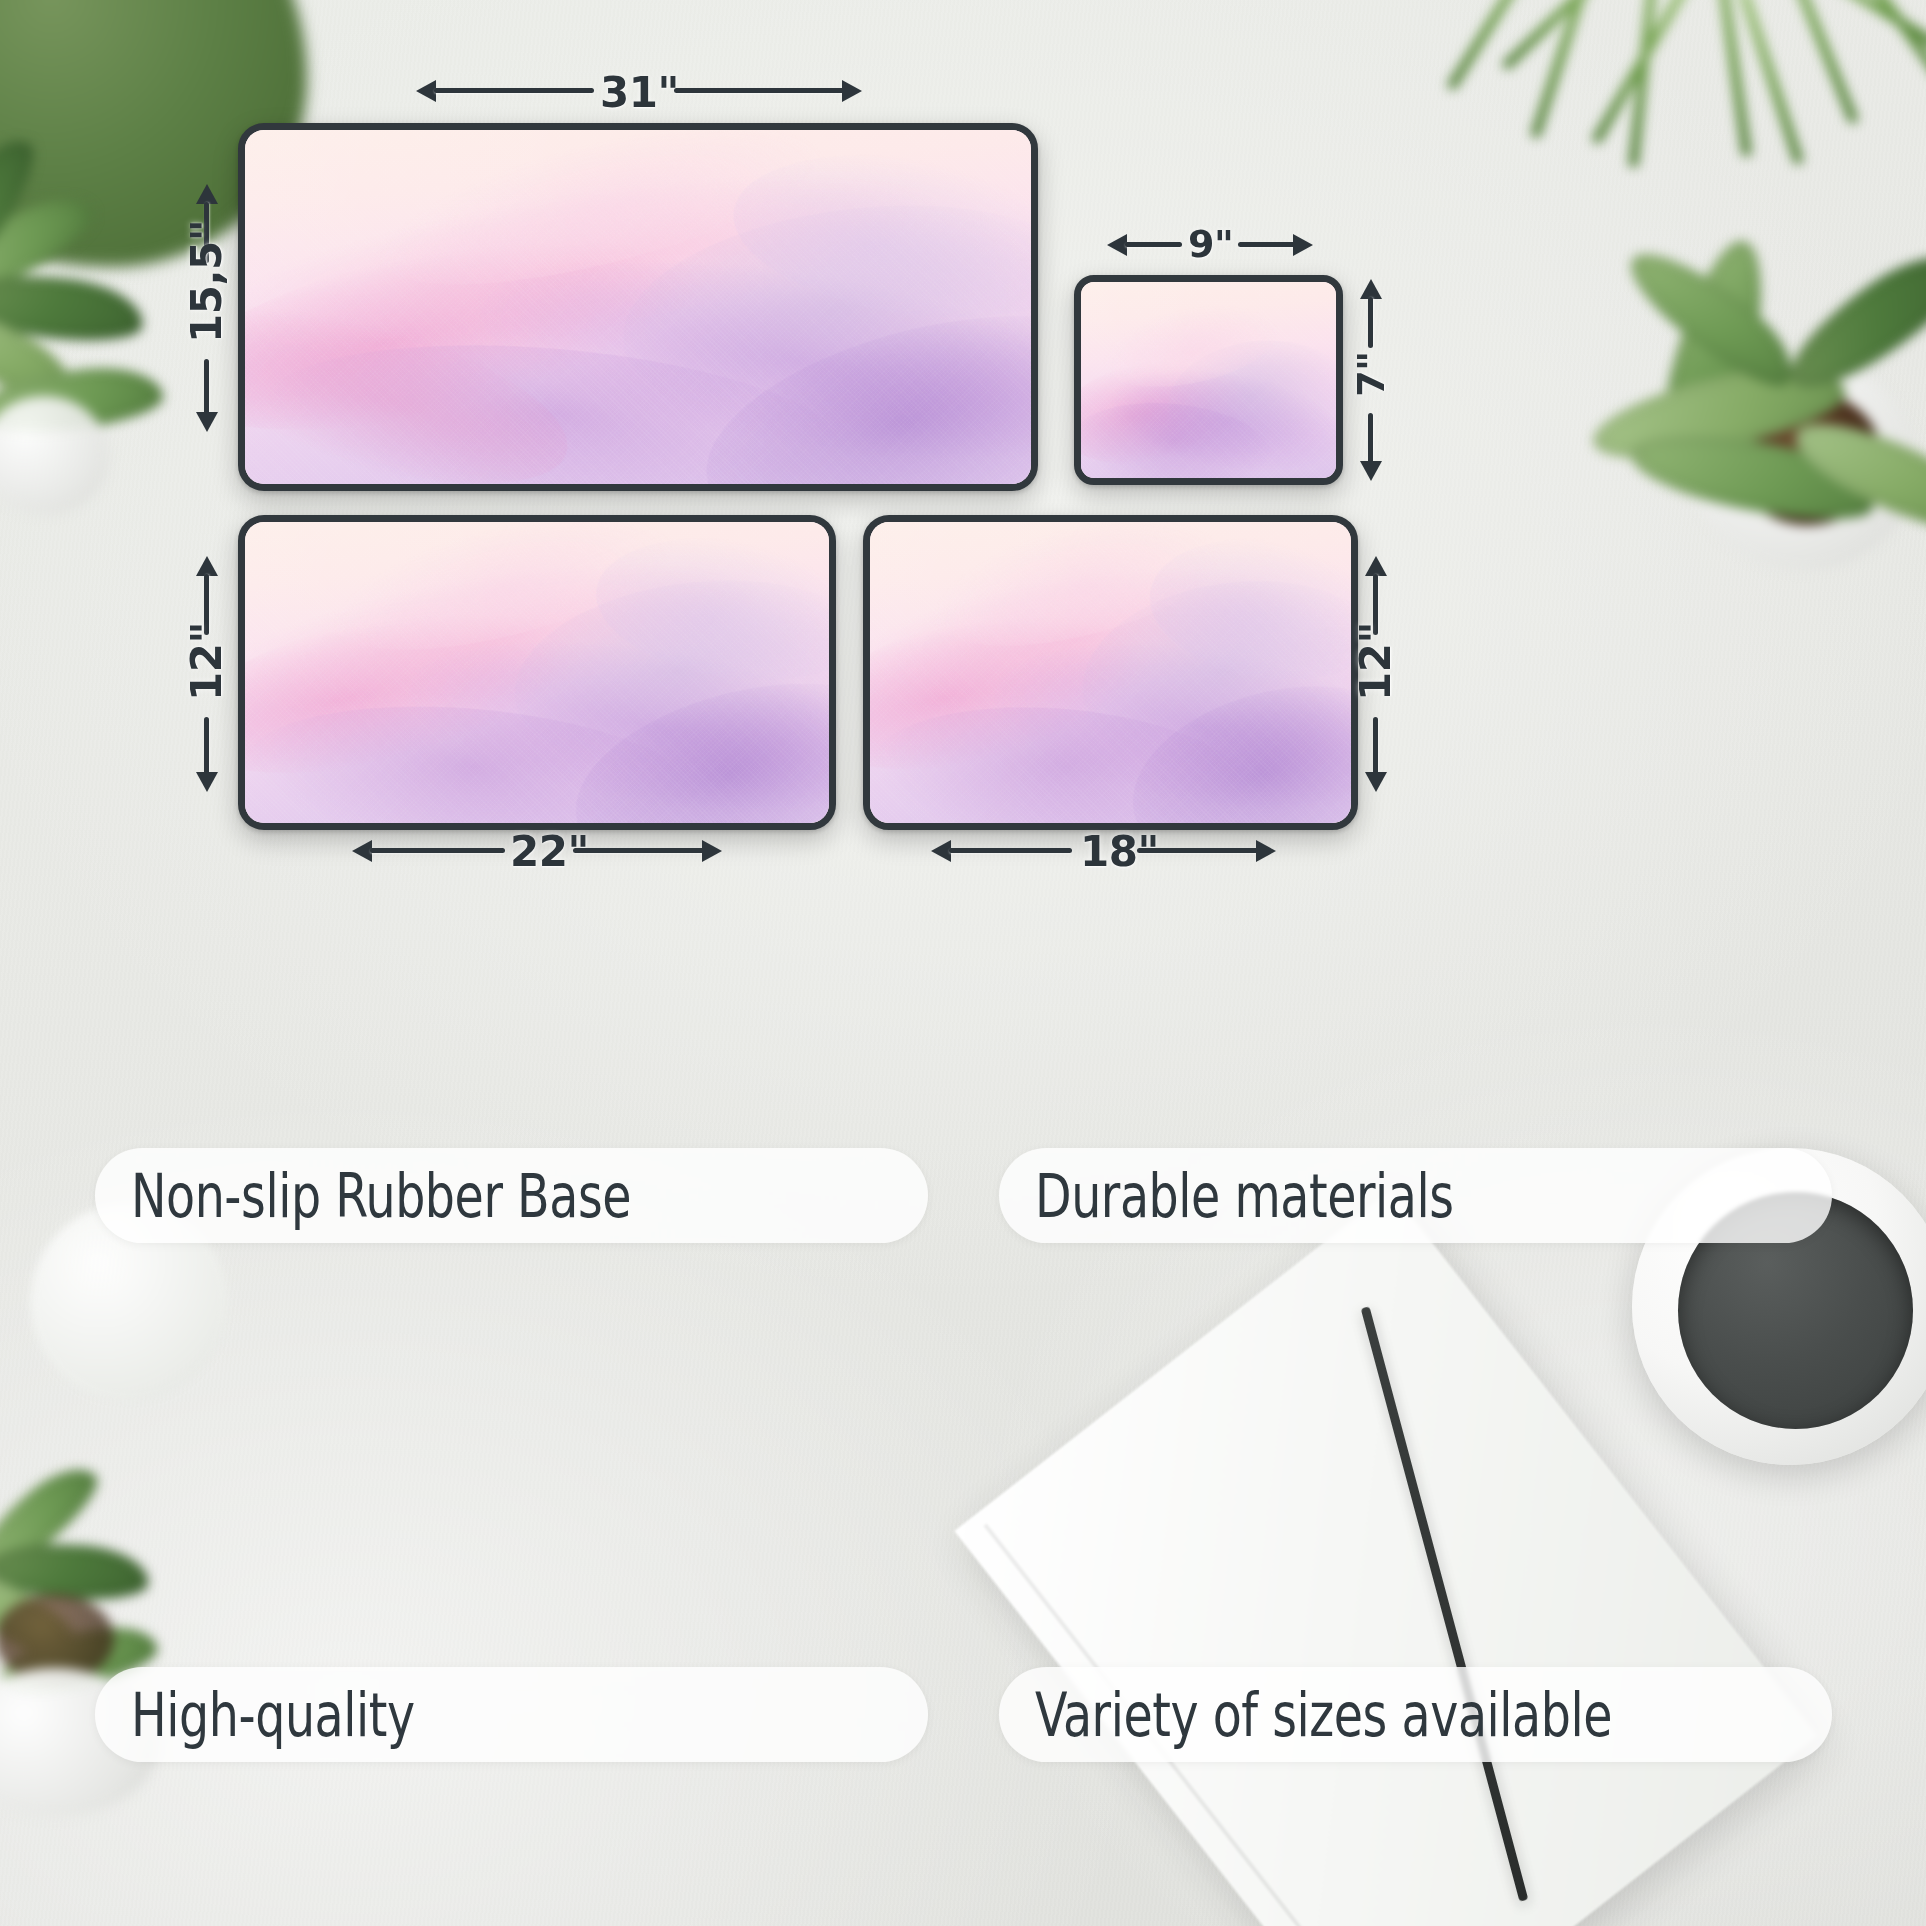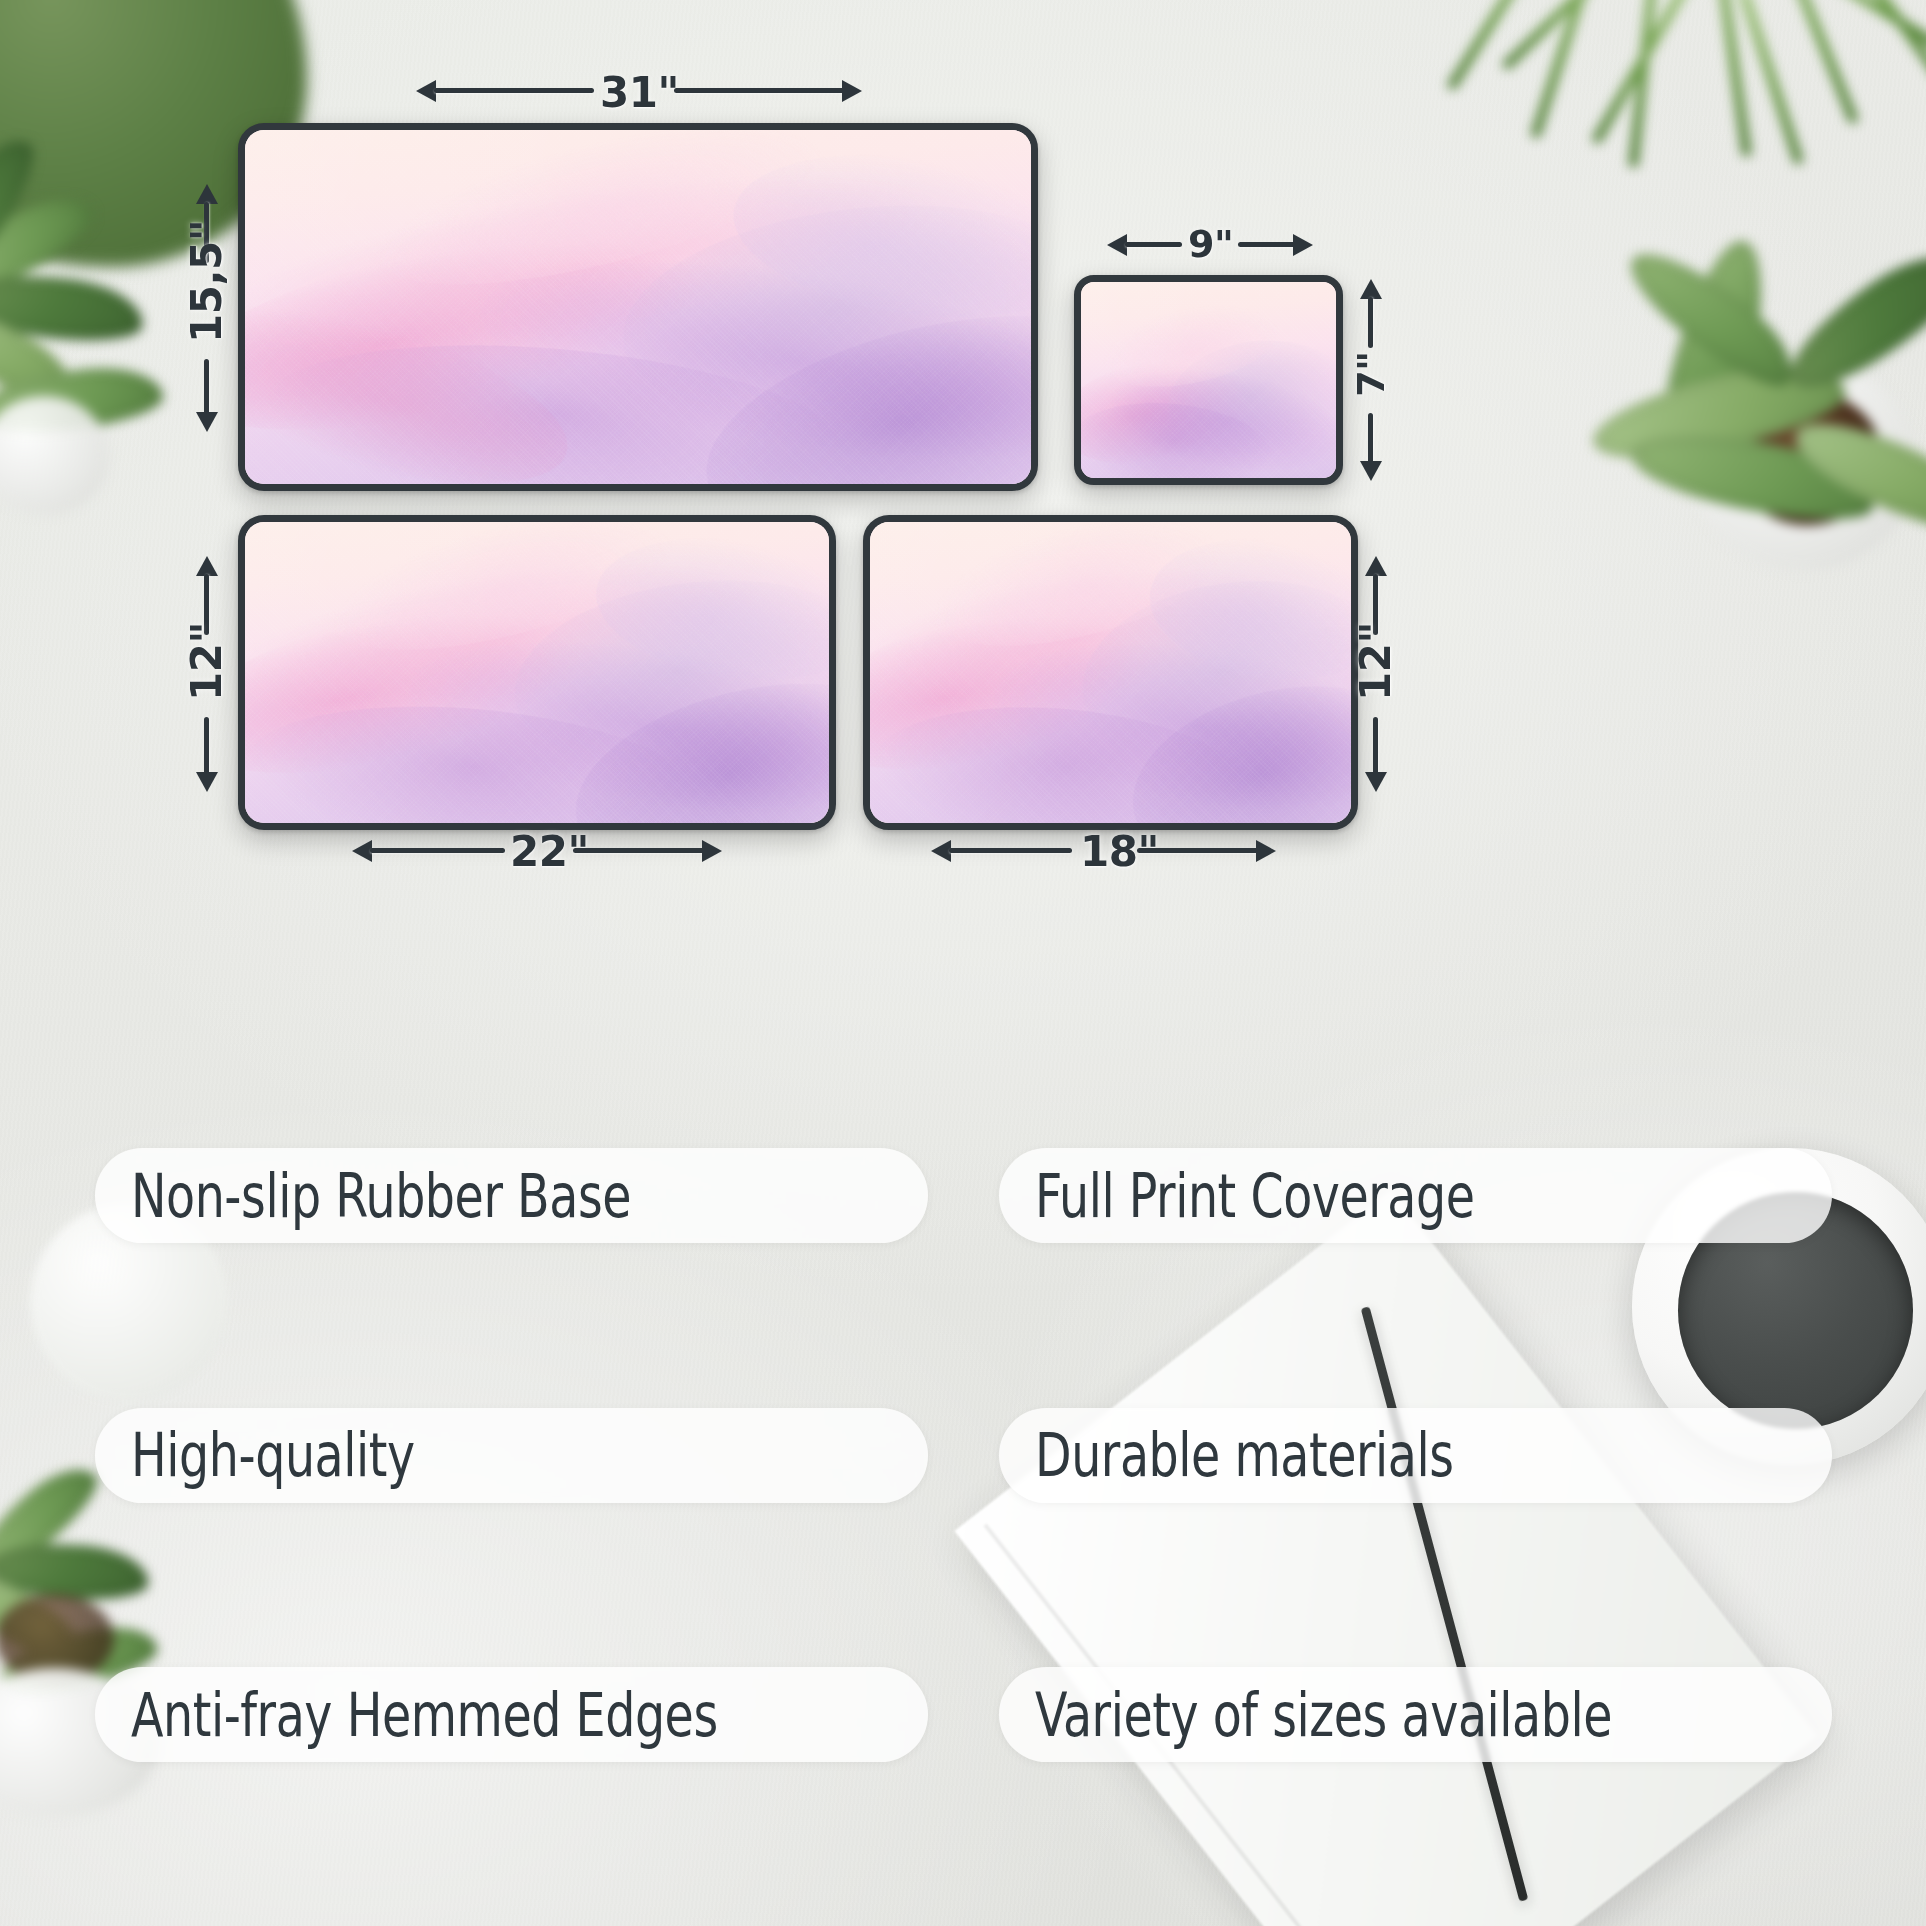--- a/index.html
+++ b/index.html
@@ -405,29 +405,23 @@
 
 <div id="features">
 
   <div class="fcol">
     <div class="pill">
       <span>Non-slip Rubber Base</span>
     </div>
     <div class="pill">
       <span>High-quality</span>
     </div>
-    <div class="pill">
-      <span>Anti-fray Hemmed Edges</span>
-    </div>
   </div>
 
   <div class="fcol">
-    <div class="pill">
-      <span>Full Print Coverage</span>
-    </div>
     <div class="pill">
       <span>Durable materials</span>
     </div>
     <div class="pill">
       <span>Variety of sizes available</span>
     </div>
   </div>
 
 </div>
 

